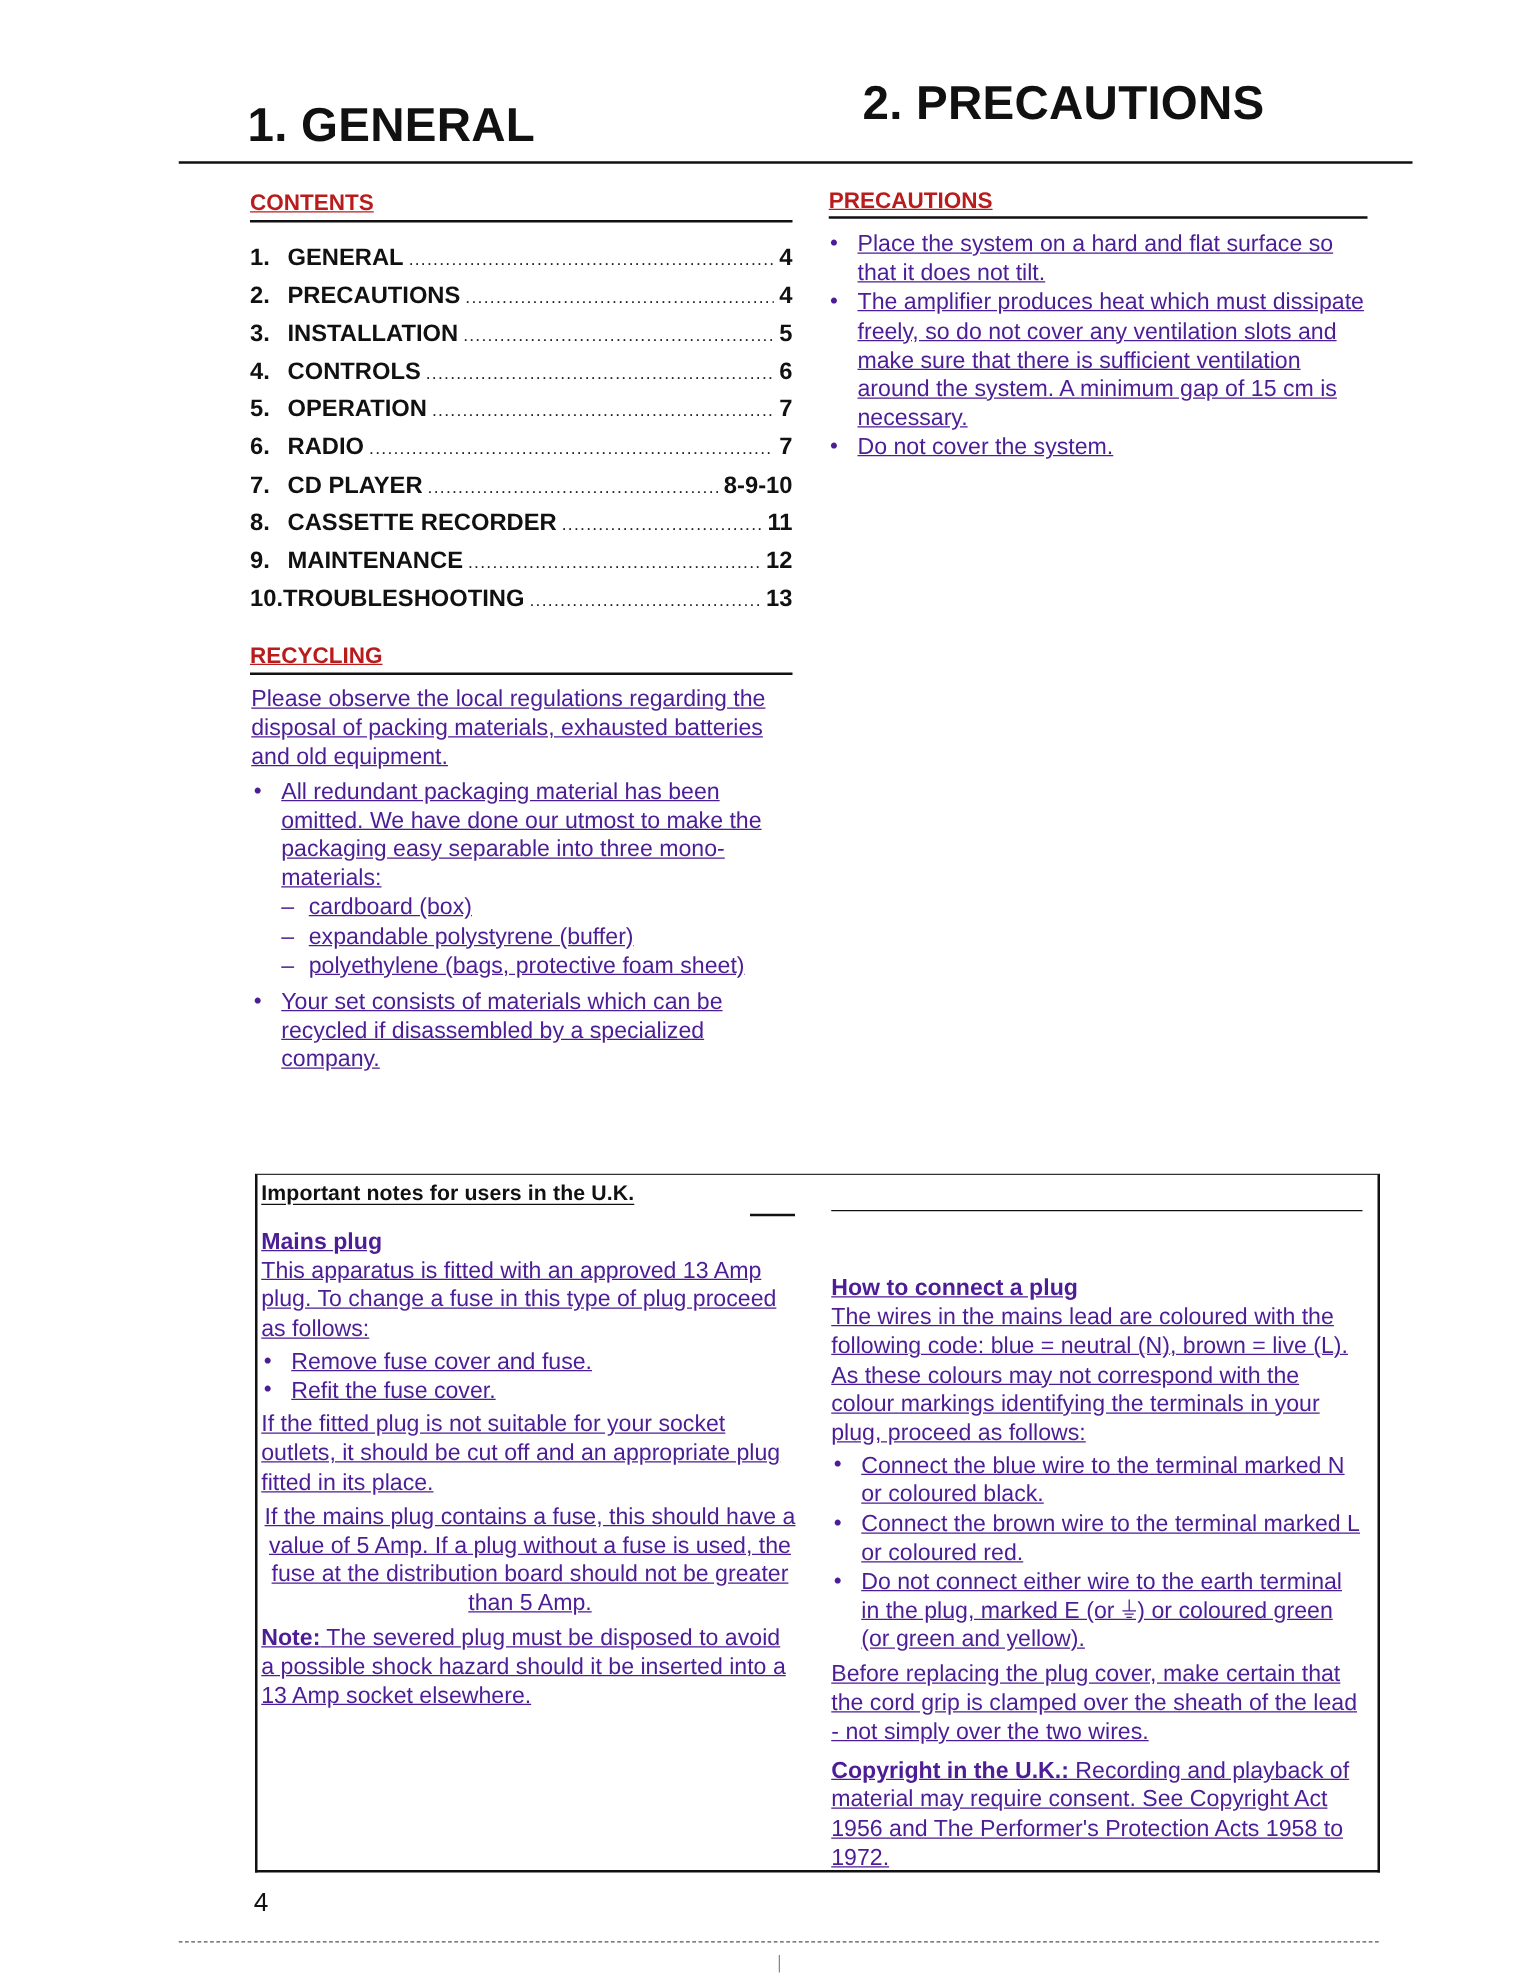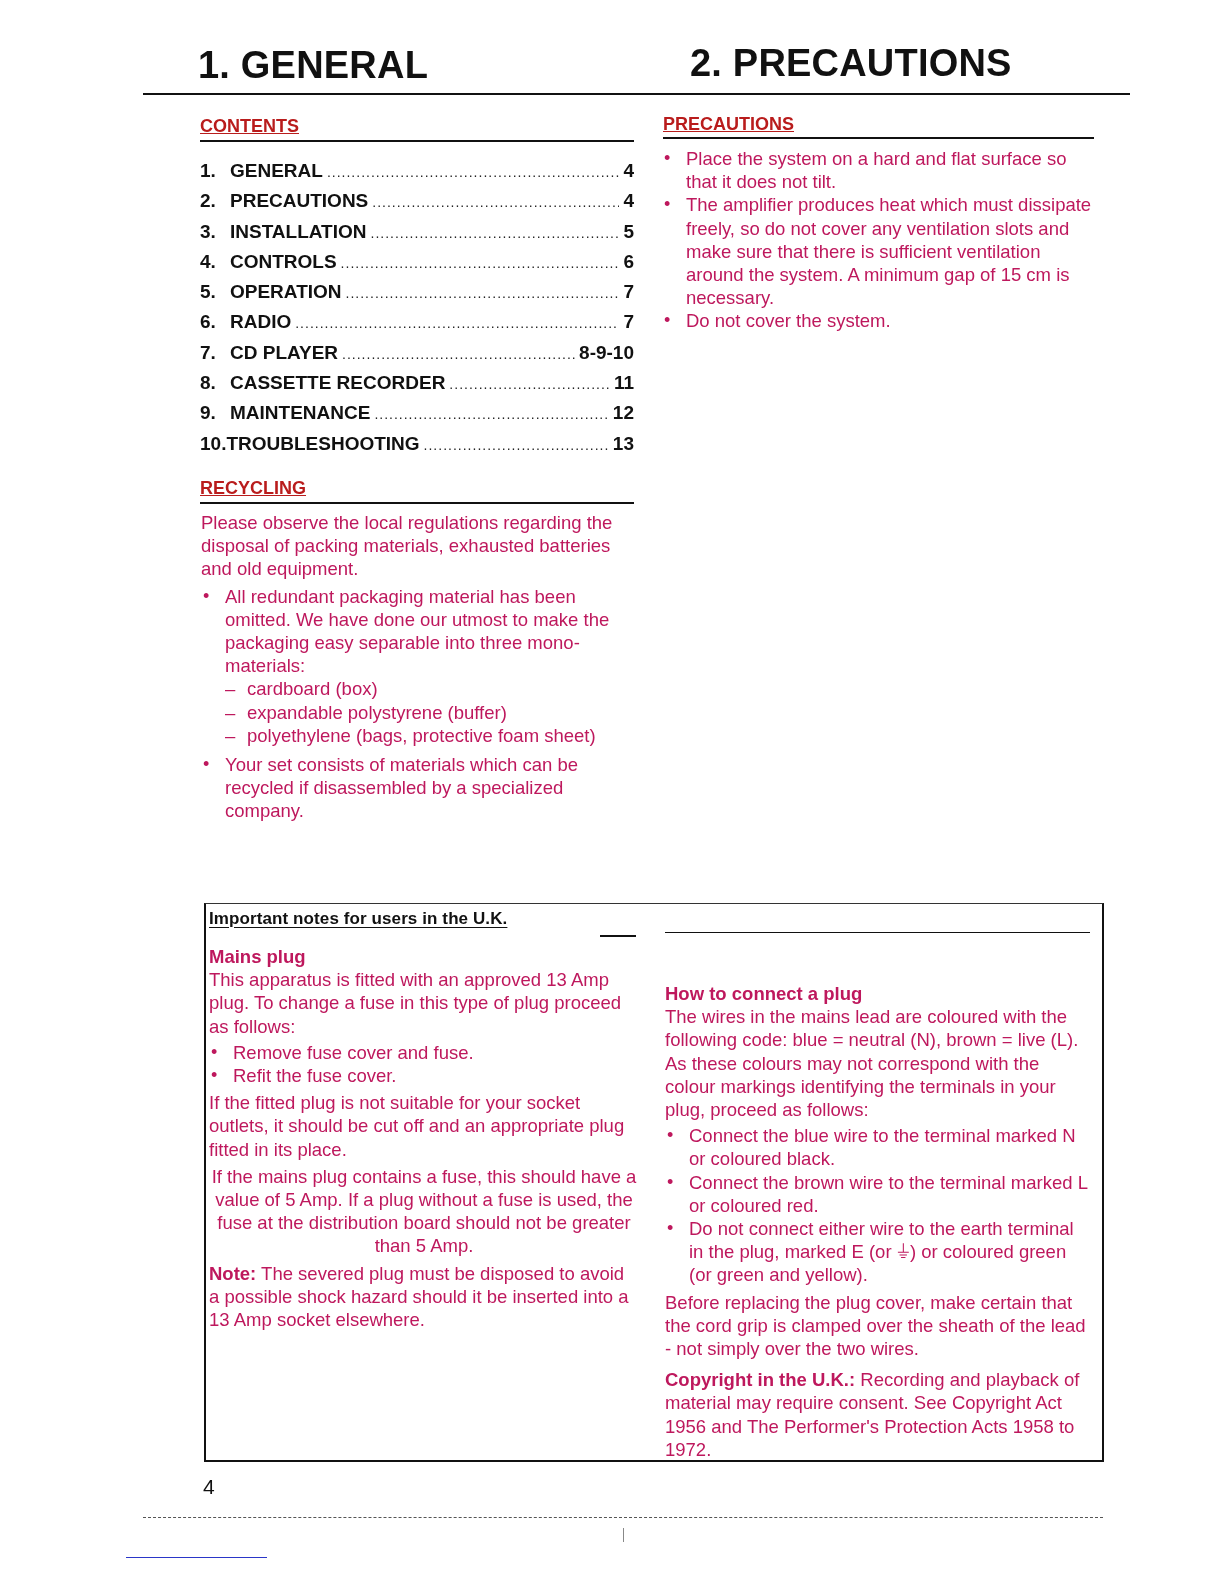--- a/index.html
+++ b/index.html
@@ -1,20 +1,20 @@
 <!DOCTYPE html>
 <html><head>
   <meta charset="utf-8">
   <style>
     html, body { margin: 0; padding: 0; background: #ffffff; }
     body {
       width: 1225px; height: 1585px; position: relative; overflow: hidden;
       font-family: "Liberation Sans", sans-serif; color: #111;
     }
-    .abs { position: absolute; }
+    .abs { position: absolute; margin-top: 36px; }
     .big-title {
       font-family: "Liberation Sans", sans-serif; font-weight: bold;
       font-size: 38px; letter-spacing: 0.2px; color: #111; white-space: nowrap;
     }
     .top-rule { left: 143px; top: 93px; width: 987px; height: 0; border-top: 2px solid #111; }
     .sec-head {
       font-weight: bold; font-size: 18px; color: #b91c1c; white-space: nowrap; text-decoration: underline;
     }
     .sec-rule { height: 0; border-top: 2px solid #111; }
     .toc { left: 200px; top: 156px; width: 434px; }
@@ -23,21 +23,21 @@
       height: 30.3px; line-height: 30.3px; white-space: nowrap;
     }
     .toc-num { display: inline-block; width: 30px; }
     .toc-num.wide { width: auto; }
     .toc-dots {
       flex: 1; overflow: hidden; margin: 0 4px; color: #222; font-weight: normal;
       letter-spacing: 1px; font-size: 14px;
     }
     .toc-dots::before { content: "................................................................................................................................................................"; }
     .toc-page { text-align: right; }
-    .body-text { font-size: 18.5px; line-height: 23.2px; color: #be185d; }
+    .body-text { font-size: 18.5px; line-height: 23.2px; color: #4c1d95; text-decoration: underline; }
     .para { margin: 0; }
     ul.bullets { list-style: none; margin: 0; padding: 0; }
     ul.bullets > li { position: relative; padding-left: 24px; }
     ul.bullets > li::before {
       content: "\2022"; position: absolute; left: 2px; top: 0; font-size: 18px;
     }
     ul.dashes { list-style: none; margin: 0; padding: 0; }
     ul.dashes > li { position: relative; padding-left: 22px; }
     ul.dashes > li::before { content: "\2013"; position: absolute; left: 0; }
     .uk-box {
@@ -51,21 +51,21 @@
     .sub-head { font-weight: bold; font-size: 18.5px; }
     .page-num { left: 203px; top: 1475px; font-size: 21px; }
     .bottom-rule { left: 143px; top: 1517px; width: 960px; border-top: 1.5px dashed #555; }
     .blue-rule { left: 126px; top: 1557px; width: 141px; height: 0; border-top: 1.5px solid #2a36c8; }
     .tick { left: 623px; top: 1528px; width: 0; height: 14px; border-left: 1px solid #888; }
   </style>
 </head>
 <body>
 
 <div class="abs big-title" style="left:198px; top:44px;">1. GENERAL</div>
-<div class="abs big-title" style="left:690px; top:42px;">2. PRECAUTIONS</div>
+<div class="abs big-title" style="left:690px; top:26px;">2. PRECAUTIONS</div>
 <div class="abs top-rule"></div>
 
 <div class="abs sec-head" style="left:200px; top:116px;">CONTENTS</div>
 <div class="abs sec-rule" style="left:200px; top:140px; width:434px;"></div>
 
 <div class="abs toc">
   <div class="toc-row">
     <span class="toc-num">1.</span>
     <span>GENERAL</span>
     <span class="toc-dots"></span>

